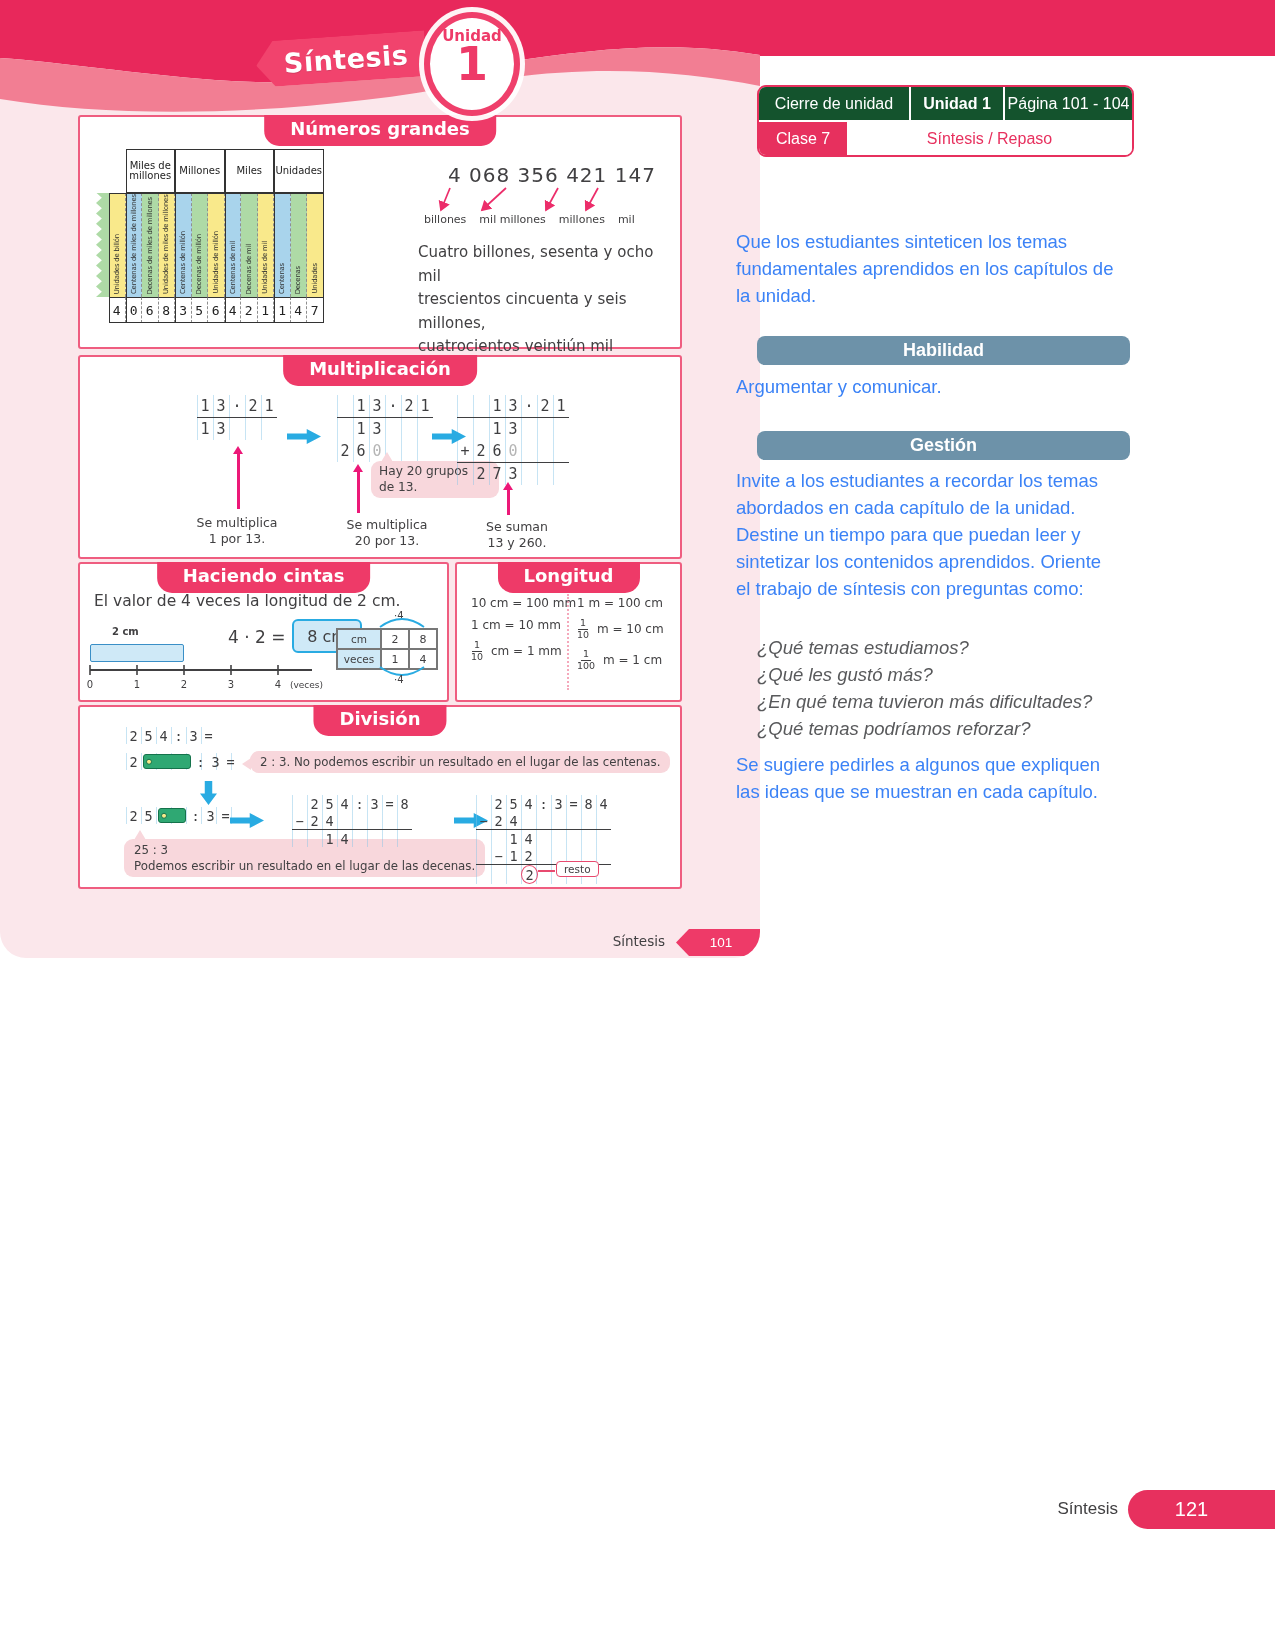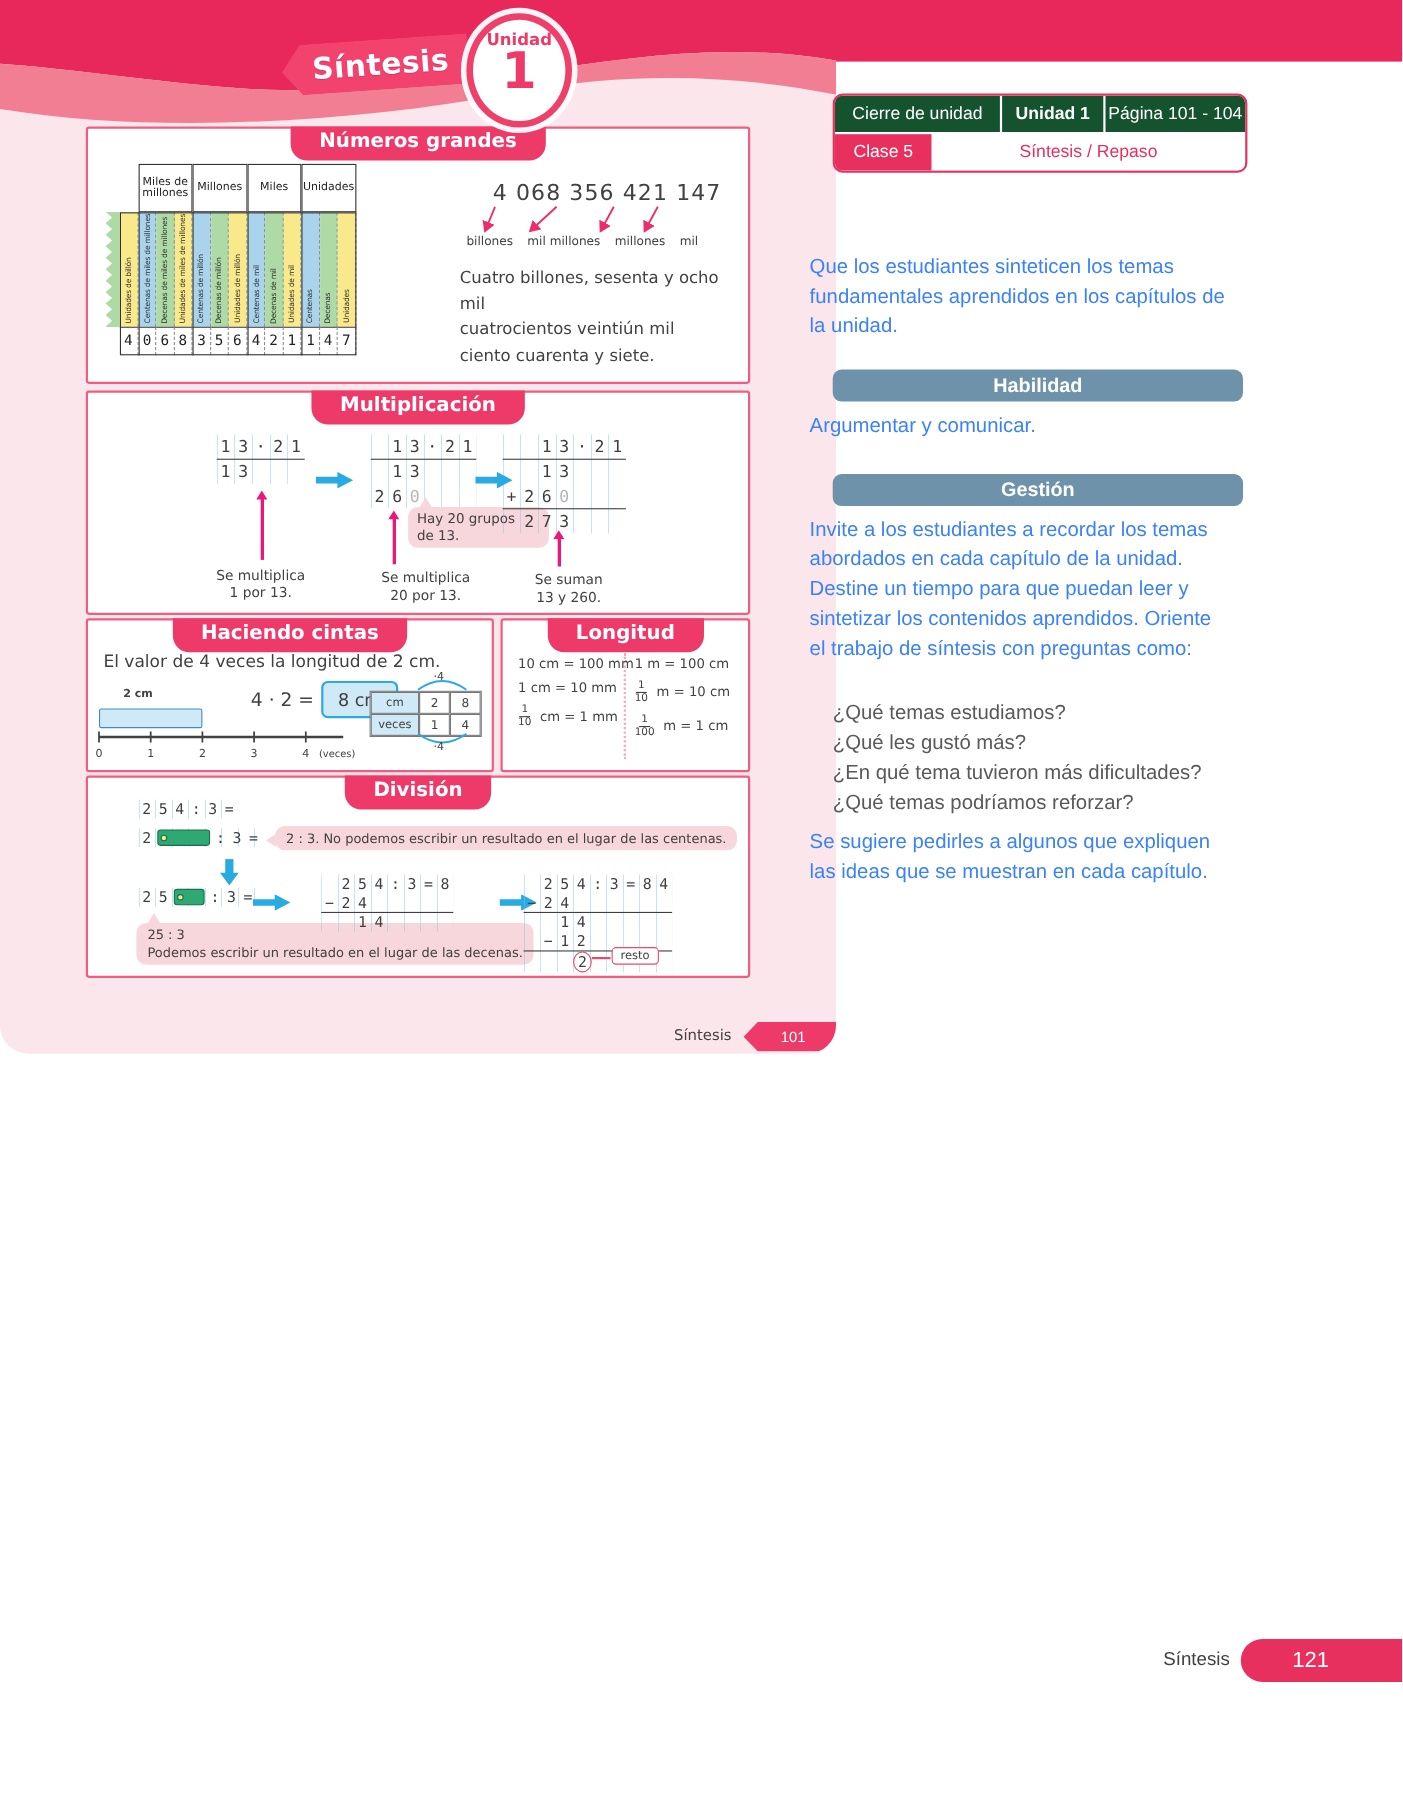--- a/index.html
+++ b/index.html
@@ -151,21 +151,21 @@
   .ic3{flex:1;border-left:2px solid #fff;}
   .info-row2{border-top:2px solid #fff;}
   .ic4{width:88px;background:#e7305e;color:#fff;}
   .ic5{flex:1;background:#fff;color:#e7305e;}
   .banner{position:absolute;left:757px;width:373px;height:29px;background:#6d92a9;color:#fff;
           border-radius:8px;display:flex;align-items:center;justify-content:center;font-size:18px;font-weight:bold;}
   .bn-prop{top:191px;} .bn-hab{top:336px;} .bn-ges{top:431px;}
   .rtext{position:absolute;left:736px;width:382px;font-size:18.5px;line-height:27px;color:#3b82f6;}
   .tx-prop{top:228px;} .tx-hab{top:373px;} .tx-ges1{top:467px;}
   #questions{position:absolute;left:757px;top:634px;width:382px;font-size:18.5px;line-height:27px;
-             color:#58595b;}
+             color:#58595b;font-style:italic;}
   .tx-ges2{top:751px;}
   .rfoot-label{position:absolute;left:1030px;top:1499px;width:88px;text-align:right;font-size:17px;color:#414042;}
   .rfoot-tab{position:absolute;left:1128px;top:1490px;width:147px;height:39px;background:#e7305e;
              border-radius:20px 0 0 20px;color:#fff;font-size:20px;display:flex;align-items:center;
              justify-content:center;padding-right:20px;box-sizing:border-box;}
 </style>
 </head>
 <body>
 
 <div class="canvas">
@@ -264,20 +264,21 @@
         <line x1="170" y1="1" x2="158" y2="23" stroke="#ec2d6a" stroke-width="1.7" marker-end="url(#ah)"></line>
       </svg>
       <div id="ptr-labels">
           <span>billones</span>
           <span>mil millones</span>
           <span>millones</span>
           <span>mil</span>
         </div>
       <div id="ng-caption">
           <div class="capline">Cuatro billones, sesenta y ocho mil</div>
+          <div class="capline">trescientos cincuenta y seis millones,</div>
           <div class="capline">cuatrocientos veintiún mil</div>
           <div class="capline">ciento cuarenta y siete.</div>
         </div>
     </div>
 
     <div class="pbox box-mult">
       <div class="pill">Multiplicación</div>
       <div class="mstep ms1">
         <div class="mgrid">
             <div class="grow">
@@ -557,21 +558,21 @@
     <div class="lfoot-tab">101</div>
   </div>
 
   <div class="info">
     <div class="info-row info-row1">
       <div class="ic ic1">Cierre de unidad</div>
       <div class="ic ic2">Unidad 1</div>
       <div class="ic ic3">Página 101 - 104</div>
     </div>
     <div class="info-row info-row2">
-      <div class="ic ic4">Clase 5</div>
+      <div class="ic ic4">Clase 7</div>
       <div class="ic ic5">Síntesis / Repaso</div>
     </div>
   </div>
 
   <div class="rtext tx-prop">Que los estudiantes sinteticen los temas fundamentales aprendidos en los capítulos de la unidad.</div>
 
   <div class="banner bn-hab">Habilidad</div>
   <div class="rtext tx-hab">Argumentar y comunicar.</div>
 
   <div class="banner bn-ges">Gestión</div>

